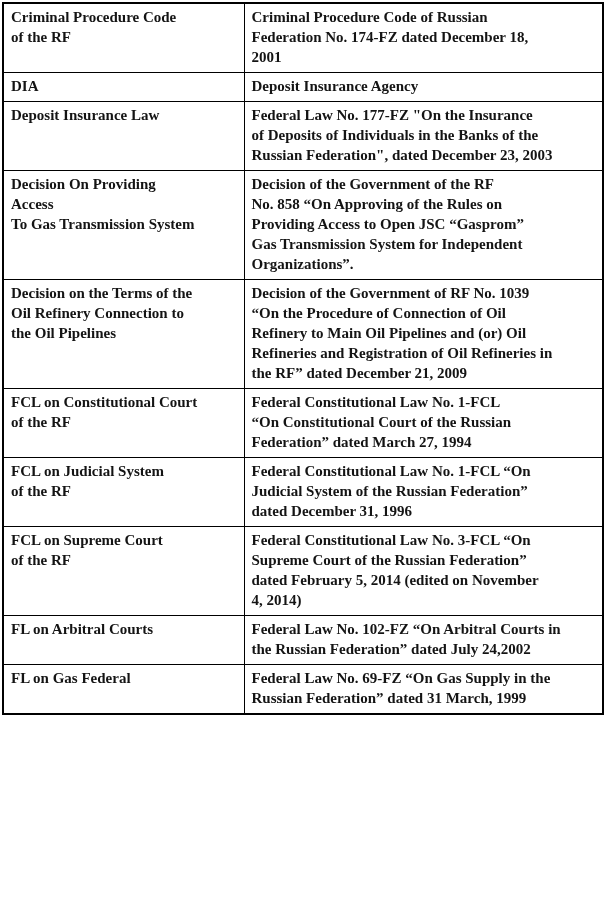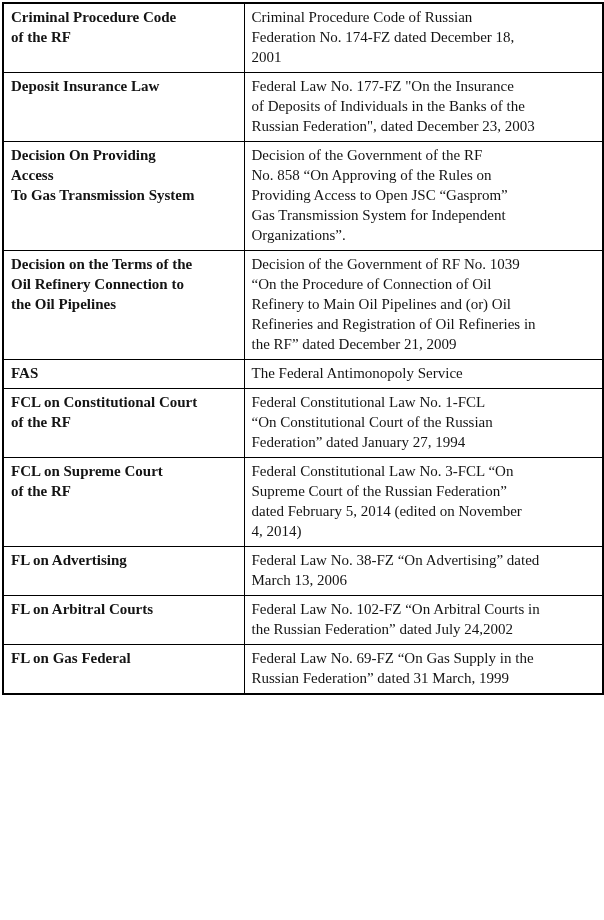--- a/index.html
+++ b/index.html
@@ -24,20 +24,21 @@
     font-size: 15px;
     line-height: 20px;
     color: #141414;
   }
   table.glossary td {
     border: 1px solid #000000;
     vertical-align: top;
     padding: 3px 5px 5px 7px;
     white-space: pre-line;
     overflow: hidden;
+    font-weight: bold;
   }
   table.glossary td.term {
     font-weight: bold;
   }
 </style>
 </head>
 <body>
 
 <div class="page">
   <table class="glossary">
@@ -45,20 +46,24 @@
       <col style="width: 241px">
       <col style="width: 359px">
     </colgroup>
     <tbody>
         <tr>
           <td class="term">Criminal Procedure Code
 of the RF</td>
           <td class="definition">Criminal Procedure Code of Russian
 Federation No. 174-FZ dated December 18,
 2001</td>
+        </tr>
+        <tr>
+          <td class="term">DIA</td>
+          <td class="definition">Deposit Insurance Agency</td>
         </tr>
         <tr>
           <td class="term">Deposit Insurance Law</td>
           <td class="definition">Federal Law No. 177-FZ "On the Insurance
 of Deposits of Individuals in the Banks of the
 Russian Federation", dated December 23, 2003</td>
         </tr>
         <tr>
           <td class="term">Decision On Providing
 Access
@@ -73,42 +78,40 @@
           <td class="term">Decision on the Terms of the
 Oil Refinery Connection to
 the Oil Pipelines</td>
           <td class="definition">Decision of the Government of RF No. 1039
 “On the Procedure of Connection of Oil
 Refinery to Main Oil Pipelines and (or) Oil
 Refineries and Registration of Oil Refineries in
 the RF” dated December 21, 2009</td>
         </tr>
         <tr>
-          <td class="term">FAS</td>
-          <td class="definition">The Federal Antimonopoly Service</td>
-        </tr>
-        <tr>
           <td class="term">FCL on Constitutional Court
 of the RF</td>
           <td class="definition">Federal Constitutional Law No. 1-FCL
 “On Constitutional Court of the Russian
-Federation” dated January 27, 1994</td>
+Federation” dated March 27, 1994</td>
+        </tr>
+        <tr>
+          <td class="term">FCL on Judicial System
+of the RF</td>
+          <td class="definition">Federal Constitutional Law No. 1-FCL “On
+Judicial System of the Russian Federation”
+dated December 31, 1996</td>
         </tr>
         <tr>
           <td class="term">FCL on Supreme Court
 of the RF</td>
           <td class="definition">Federal Constitutional Law No. 3-FCL “On
 Supreme Court of the Russian Federation”
 dated February 5, 2014 (edited on November
 4, 2014)</td>
-        </tr>
-        <tr>
-          <td class="term">FL on Advertising</td>
-          <td class="definition">Federal Law No. 38-FZ “On Advertising” dated
-March 13, 2006</td>
         </tr>
         <tr>
           <td class="term">FL on Arbitral Courts</td>
           <td class="definition">Federal Law No. 102-FZ “On Arbitral Courts in
 the Russian Federation” dated July 24,2002</td>
         </tr>
         <tr>
           <td class="term">FL on Gas Federal</td>
           <td class="definition">Federal Law No. 69-FZ “On Gas Supply in the
 Russian Federation” dated 31 March, 1999</td>

